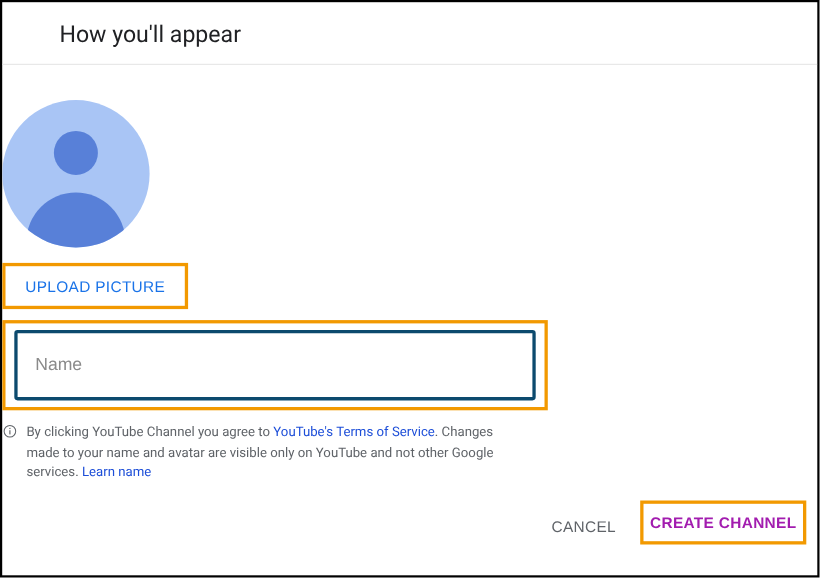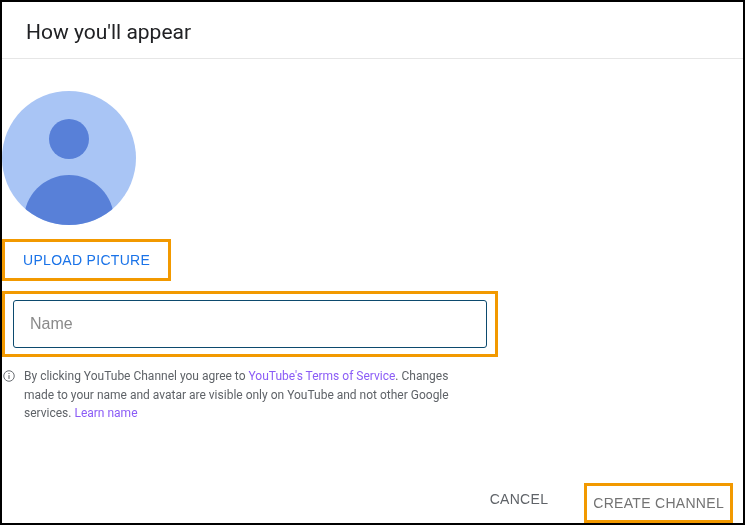--- a/index.html
+++ b/index.html
@@ -18,20 +18,21 @@
       position: relative;
     }
     .header {
       padding: 18px 24px 14px 24px;
       border-bottom: 1px solid #e6e6e6;
     }
     .header h1 {
       font-size: 21px;
       font-weight: 400;
       color: #202124;
+      margin-left: 28px;
     }
     .content {
       flex: 1;
       display: flex;
       flex-direction: column;
       align-items: flex-start;
       padding-top: 32px;
     }
     .avatar-circle {
       width: 134px;
@@ -77,22 +78,22 @@
       cursor: pointer;
     }
     .name-wrap {
       margin-top: 10px;
       border: 3px solid #f29900;
       padding: 6px 8px;
       width: 496px;
     }
     .name-input {
       width: 100%;
-      height: 48px;
-      border: 1px solid #0c4a6e;
+      height: 64px;
+      border: 3px solid #0c4a6e;
       border-radius: 3px;
       padding: 0 16px;
       font-size: 16px;
       color: #202124;
       outline: none;
     }
     .name-input::placeholder {
       color: #8a8a8a;
     }
     .disclaimer {
@@ -105,51 +106,51 @@
       gap: 8px;
     }
     .info-icon {
       flex-shrink: 0;
       width: 14px;
       height: 14px;
       margin-top: 2px;
       color: #5f6368;
     }
     .disclaimer a {
-      color: #8b5cf6;
+      color: #1d4ed8;
       text-decoration: none;
     }
     .footer {
       position: absolute;
-      bottom: 0;
+      bottom: 28px;
       right: 10px;
       display: flex;
-      align-items: flex-start;
-      gap: 32px;
+      align-items: flex-end;
+      gap: 18px;
     }
     .cancel-btn {
       background: none;
       border: none;
       font-size: 14px;
       font-weight: 500;
       color: #5f6368;
       letter-spacing: 0.3px;
       cursor: pointer;
       padding: 8px 4px;
     }
     .create-wrap {
       border: 3px solid #f29900;
       padding: 1px 2px;
     }
     .create-btn {
       background: none;
       border: none;
       font-size: 14px;
-      font-weight: 400;
-      color: #737373;
+      font-weight: 700;
+      color: #a21caf;
       letter-spacing: 0.3px;
       padding: 8px 4px;
       cursor: pointer;
     }
   </style>
 </head>
 <body>
 
 <div class="header">
   <h1>How you'll appear</h1>

